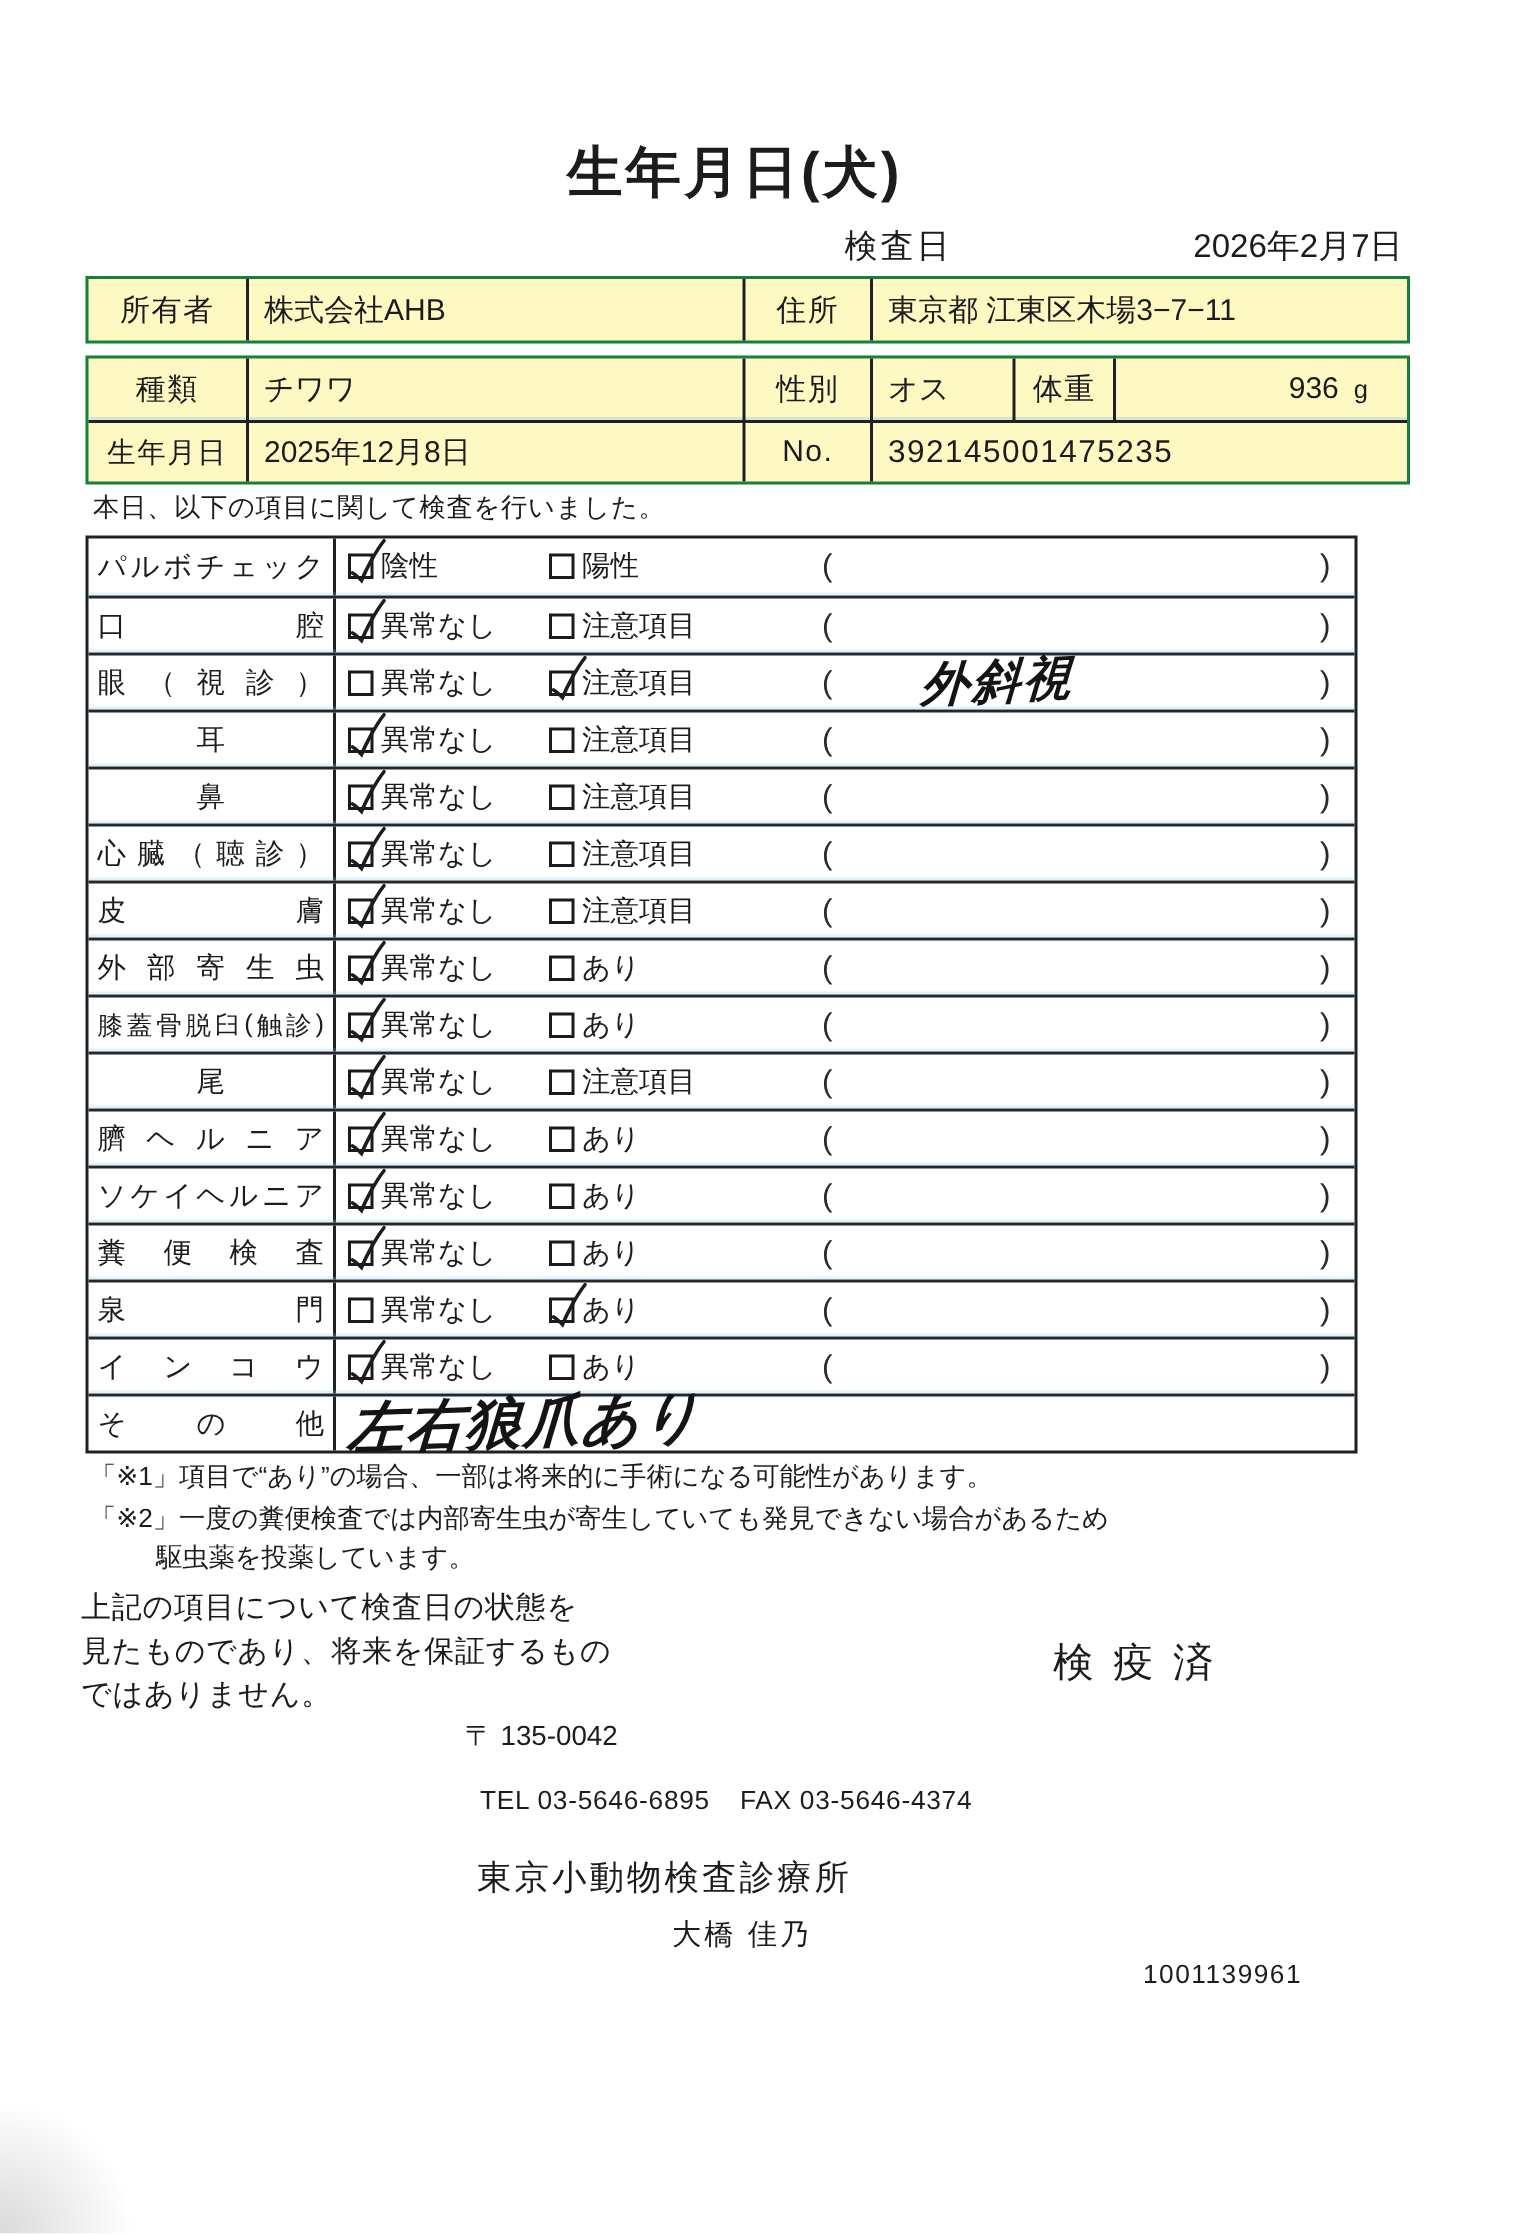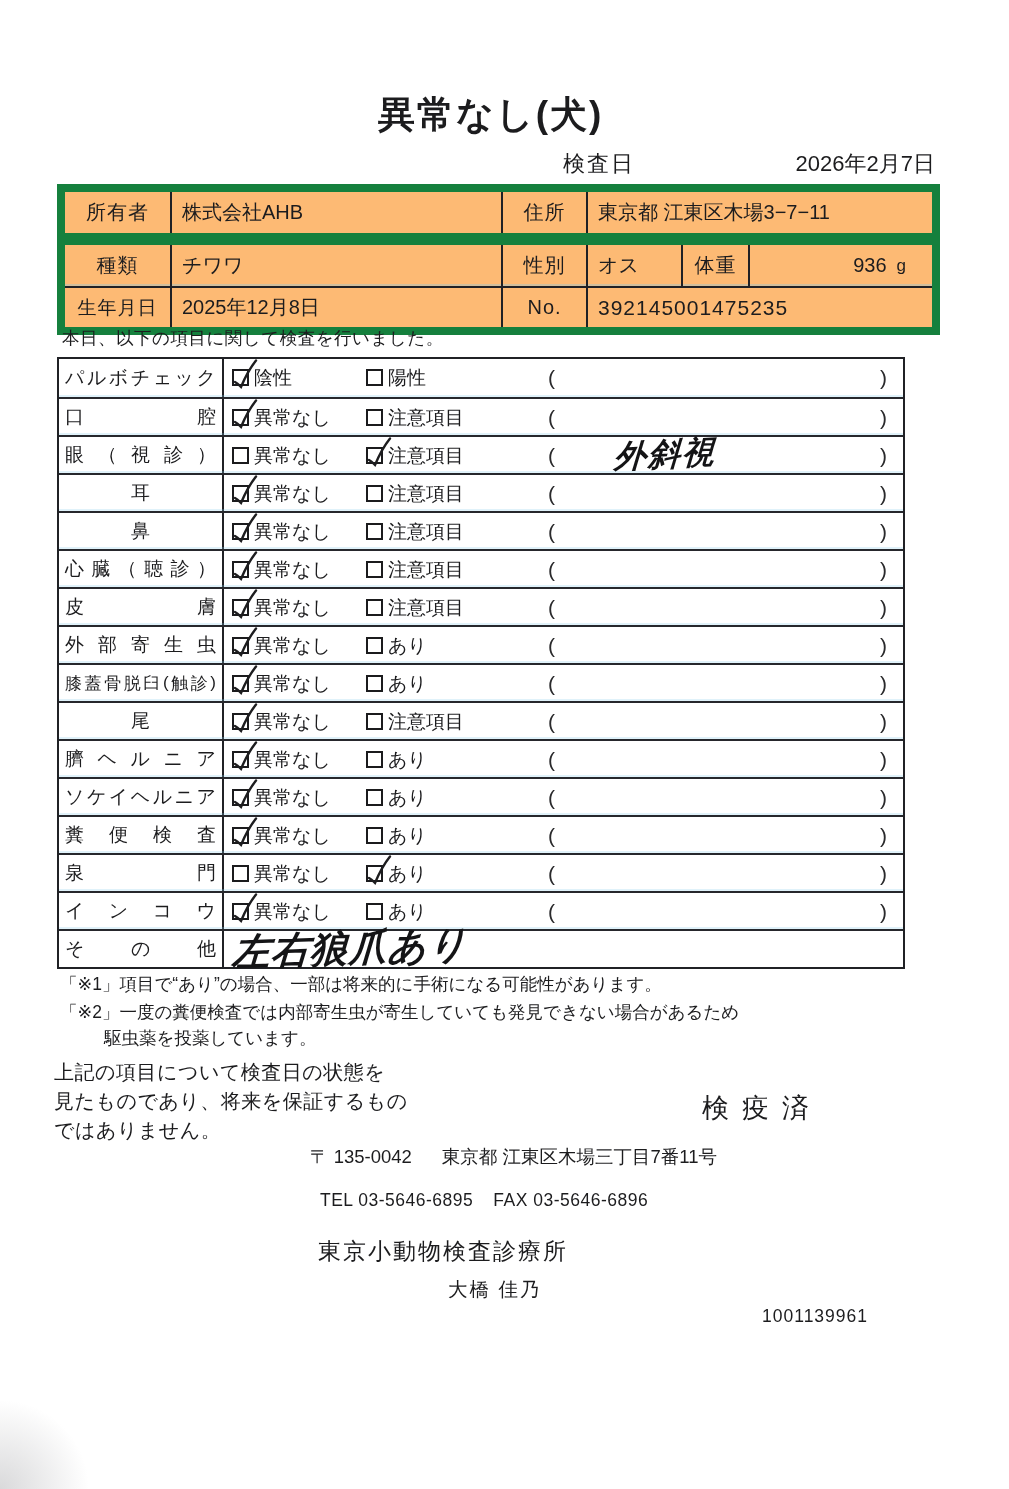--- a/index.html
+++ b/index.html
@@ -10,21 +10,21 @@
     -webkit-font-smoothing:antialiased;
   }
   .abs{position:absolute;}
 
   
   .doc-title{left:378px;top:90px;font-size:37px;font-weight:700;letter-spacing:2px;}
   .insp-label{left:563px;top:149px;font-size:22px;letter-spacing:2px;}
   .insp-date{right:74px;top:149px;font-size:22px;}
 
   
-  .tbl{border:8px solid #15803d;box-sizing:border-box;background:#fdba74;}
+  .tbl{border:2px solid #15803d;box-sizing:border-box;background:#fef9c3;}
   .trow{display:flex;box-sizing:border-box;height:41px;}
   .trow + .trow{border-top:2px solid #202125;}
   .tcell{box-sizing:border-box;display:flex;align-items:center;font-size:20px;overflow:hidden;white-space:nowrap;}
   .tcell + .tcell{border-left:2px solid #202125;}
   .tcell.lab{justify-content:center;letter-spacing:1px;}
   .tcell.val{padding-left:10px;}
   .tcell.num{font-size:21px;letter-spacing:1px;}
   .tcell.wt{justify-content:flex-end;padding-right:26px;gap:10px;}
   .blue-edge{box-shadow:0 -2px 0 rgba(125,200,235,.35);}
 
@@ -69,21 +69,21 @@
   .clinic{left:318px;top:1236px;font-size:23px;letter-spacing:2px;}
   .examiner{left:448px;top:1276px;font-size:19.5px;letter-spacing:2px;}
   .serial{left:762px;top:1306px;font-size:17.5px;letter-spacing:1px;}
 
   .corner-smudge{left:0;bottom:0;width:90px;height:90px;
     background:radial-gradient(ellipse at 0% 100%, rgba(120,120,125,.28), rgba(120,120,125,0) 70%);}
 </style>
 </head>
 <body>
 
-<div class="abs doc-title">異常なし(犬)</div>
+<div class="abs doc-title">生年月日(犬)</div>
 <div class="abs insp-label">検査日</div>
 <div class="abs insp-date">2026年2月7日</div>
 
 <div class="abs tbl" id="owner-table">
   <div class="trow">
     <div class="tcell lab" style="width:105px">所有者</div>
     <div class="tcell val" style="width:331px">株式会社AHB</div>
     <div class="tcell lab" style="width:85px">住所</div>
     <div class="tcell val" style="flex:1">東京都 江東区木場3−7−11</div>
   </div>
@@ -456,23 +456,22 @@
 <div class="abs disc">
   <div>上記の項目について検査日の状態を</div>
   <div>見たものであり、将来を保証するもの</div>
   <div>ではありません。</div>
 </div>
 
 <div class="abs stamp">検疫済</div>
 
 <div class="abs postal-line">
   <span>〒 135-0042</span>
-  <span>東京都 江東区木場三丁目7番11号</span>
 </div>
 <div class="abs tel-line">
   <span>TEL 03-5646-6895</span>
-  <span>FAX 03-5646-6896</span>
+  <span>FAX 03-5646-4374</span>
 </div>
 <div class="abs clinic">東京小動物検査診療所</div>
 <div class="abs examiner">大橋 佳乃</div>
 <div class="abs serial">1001139961</div>
 
 <div class="abs corner-smudge"></div>
 
 </body></html>

